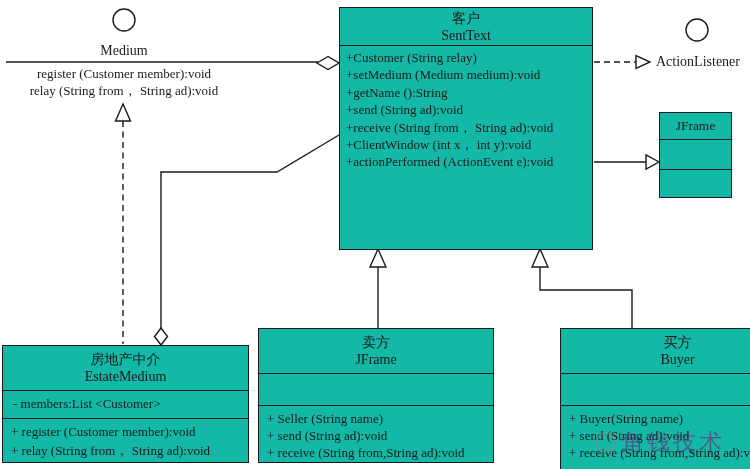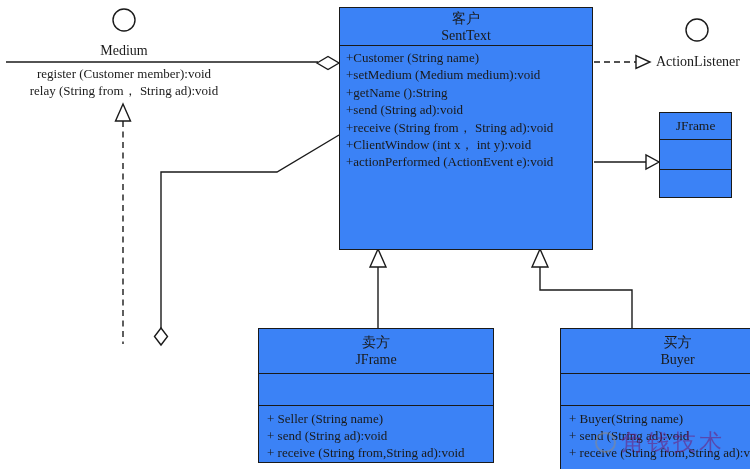--- a/index.html
+++ b/index.html
@@ -4,21 +4,21 @@
 <style>
   html,body{margin:0;padding:0;background:#ffffff;}
   .stage{
     position:relative;width:750px;height:469px;background:#ffffff;
     font-family:"Liberation Serif","DejaVu Serif",serif;color:#1a1a1a;
     overflow:hidden;
   }
   .stage *{box-sizing:border-box;}
   svg.connectors{position:absolute;left:0;top:0;width:750px;height:469px;}
   .cls{
-    position:absolute;background:#3b82f6;border:1.6px solid #1a1a1a;
+    position:absolute;background:#14b8a6;border:1.6px solid #1a1a1a;
   }
   .cls .title{
     text-align:center;border-bottom:1.5px solid #1a1a1a;
     font-size:14px;line-height:17px;padding-top:4px;
   }
   .cls .attrs,.cls .methods{
     font-size:13px;white-space:nowrap;overflow:hidden;
   }
   .cls .attrs{border-bottom:1.5px solid #1a1a1a;}
   .iface-label{position:absolute;font-size:14px;text-align:center;}
@@ -95,38 +95,51 @@
   </div>
 
   <div class="free-label" style="left:656px;top:54px;">ActionListener</div>
 
   <div class="cls customer" style="left:339px;top:7px;width:254px;height:243px;">
     <div class="title">
       <div>客户</div>
       <div>SentText</div>
     </div>
     <div class="methods">
-      <div>+Customer (String name)</div>
+      <div>+Customer (String relay)</div>
       <div>+setMedium (Medium medium):void</div>
       <div>+getName ():String</div>
       <div>+send (String ad):void</div>
       <div>+receive (String from， String ad):void</div>
       <div>+ClientWindow (int x， int y):void</div>
       <div>+actionPerformed (ActionEvent e):void</div>
     </div>
   </div>
 
   <div class="cls jframe" style="left:659px;top:112px;width:73px;height:86px;">
     <div class="title">
       <div>JFrame</div>
     </div>
     <div class="mid"></div>
     <div class="bot"></div>
   </div>
 
+  <div class="cls estate" style="left:2px;top:345px;width:247px;height:118px;">
+    <div class="title">
+      <div>房地产中介</div>
+      <div>EstateMedium</div>
+    </div>
+    <div class="attrs">
+      <div>- members:List &lt;Customer&gt;</div>
+    </div>
+    <div class="methods">
+      <div>+ register (Customer member):void</div>
+      <div>+ relay (String from， String ad):void</div>
+    </div>
+  </div>
 
   <div class="cls sb" style="left:258px;top:328px;width:236px;height:135px;">
     <div class="title">
       <div>卖方</div>
       <div>JFrame</div>
     </div>
     <div class="attrs"></div>
     <div class="methods">
       <div>+ Seller (String name)</div>
       <div>+ send (String ad):void</div>

